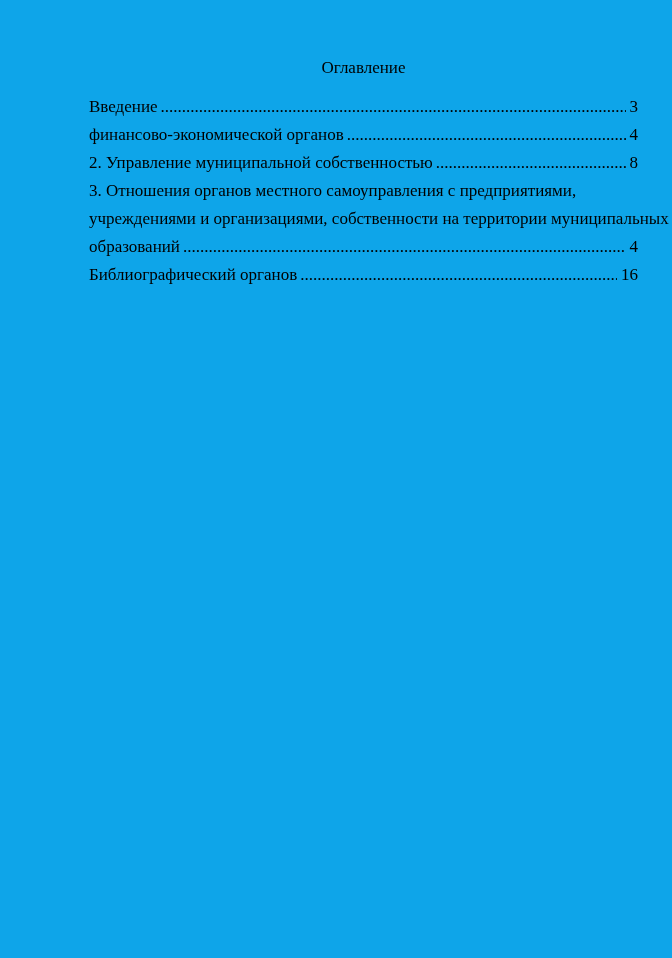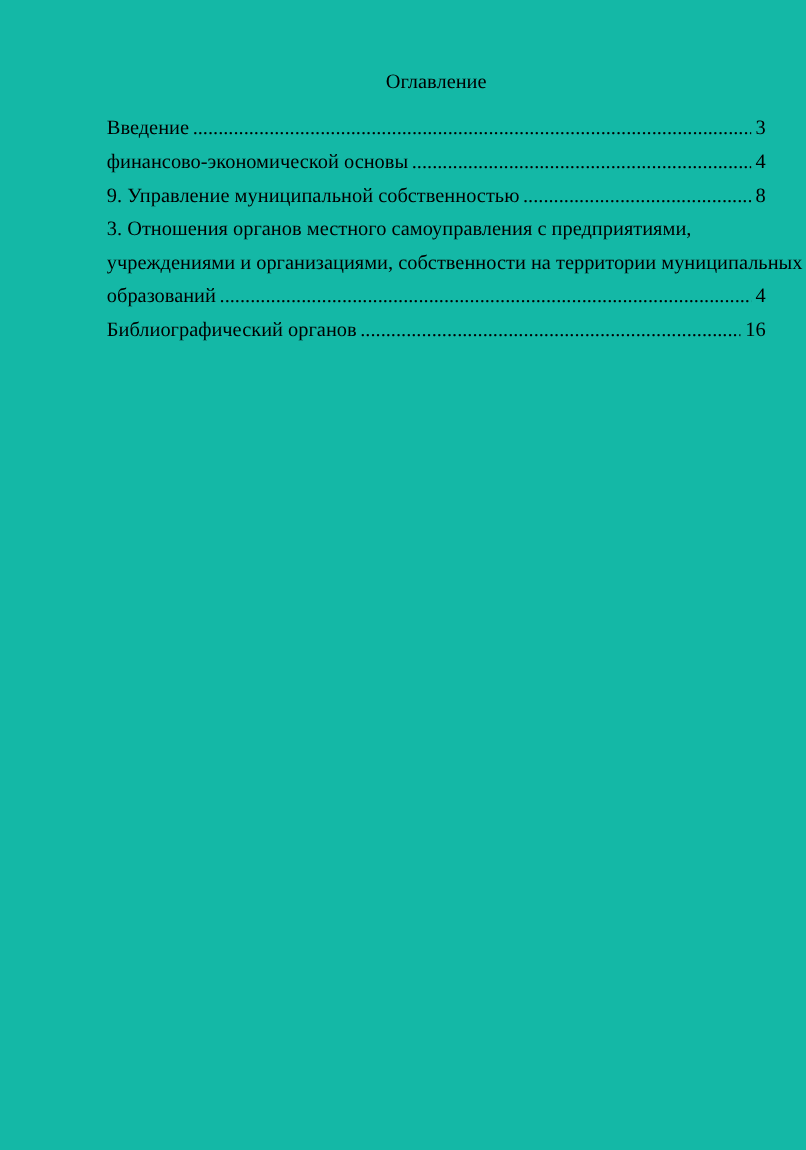--- a/index.html
+++ b/index.html
@@ -8,21 +8,21 @@
     width: 672px;
     height: 958px;
     font-family: "Liberation Serif", "DejaVu Serif", serif;
     color: #000000;
     overflow: hidden;
   }
   .page {
     position: relative;
     width: 672px;
     height: 958px;
-    background: #14b8a6;
+    background: #0ea5e9;
     padding: 54px 34px 0 89px;
   }
   .doc-title {
     width: 549px;
     font-size: 17px;
     font-weight: normal;
     line-height: 28px;
     text-align: center;
   }
   .toc {
@@ -72,29 +72,29 @@
     <div class="toc-entry">
       <div class="entry-line last">
         <span class="entry-text">Введение</span>
         <span class="dots"></span>
         <span class="page-num">3</span>
       </div>
     </div>
 
     <div class="toc-entry">
       <div class="entry-line last">
-        <span class="entry-text">финансово-экономической основы</span>
+        <span class="entry-text">финансово-экономической органов</span>
         <span class="dots"></span>
         <span class="page-num">4</span>
       </div>
     </div>
 
     <div class="toc-entry">
       <div class="entry-line last">
-        <span class="entry-text">9. Управление муниципальной собственностью</span>
+        <span class="entry-text">2. Управление муниципальной собственностью</span>
         <span class="dots"></span>
         <span class="page-num">8</span>
       </div>
     </div>
 
     <div class="toc-entry">
       <div class="entry-line">
         <span class="entry-text">3. Отношения органов местного самоуправления с предприятиями,</span>
       </div>
       <div class="entry-line">

